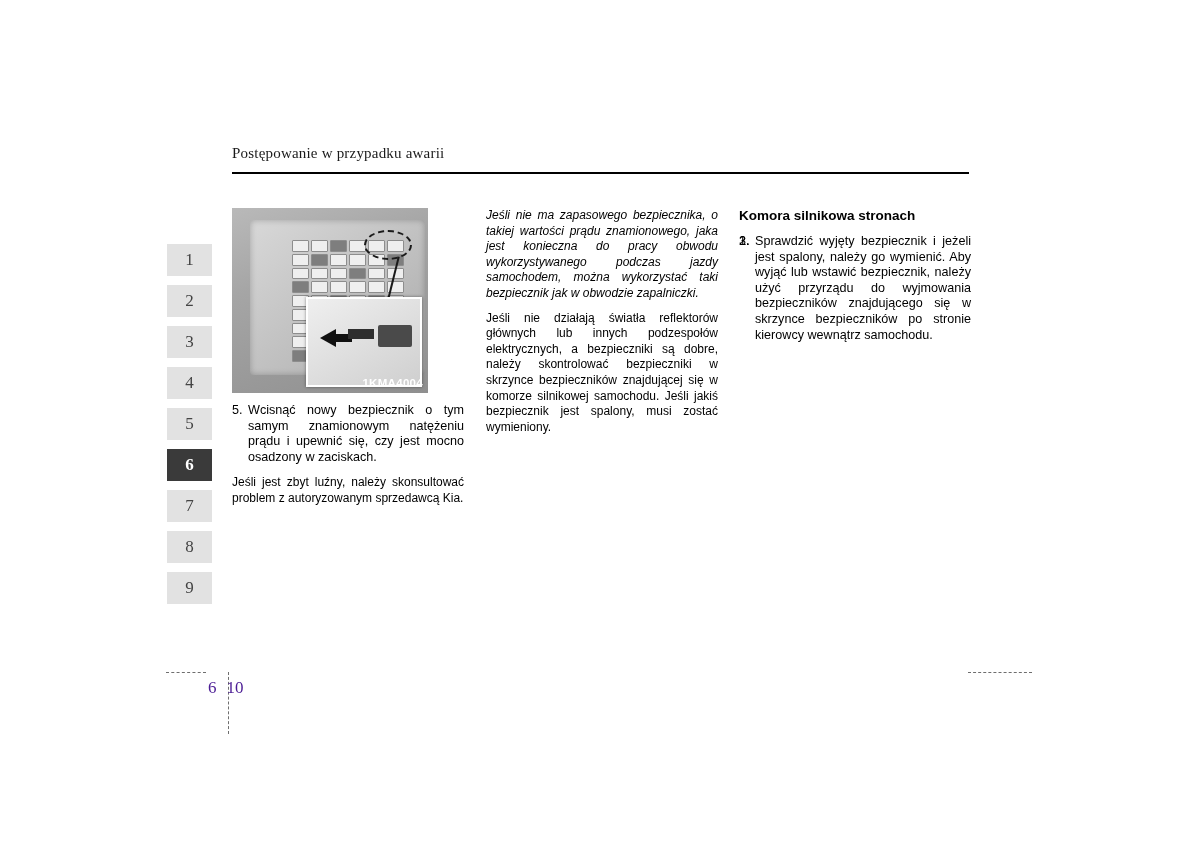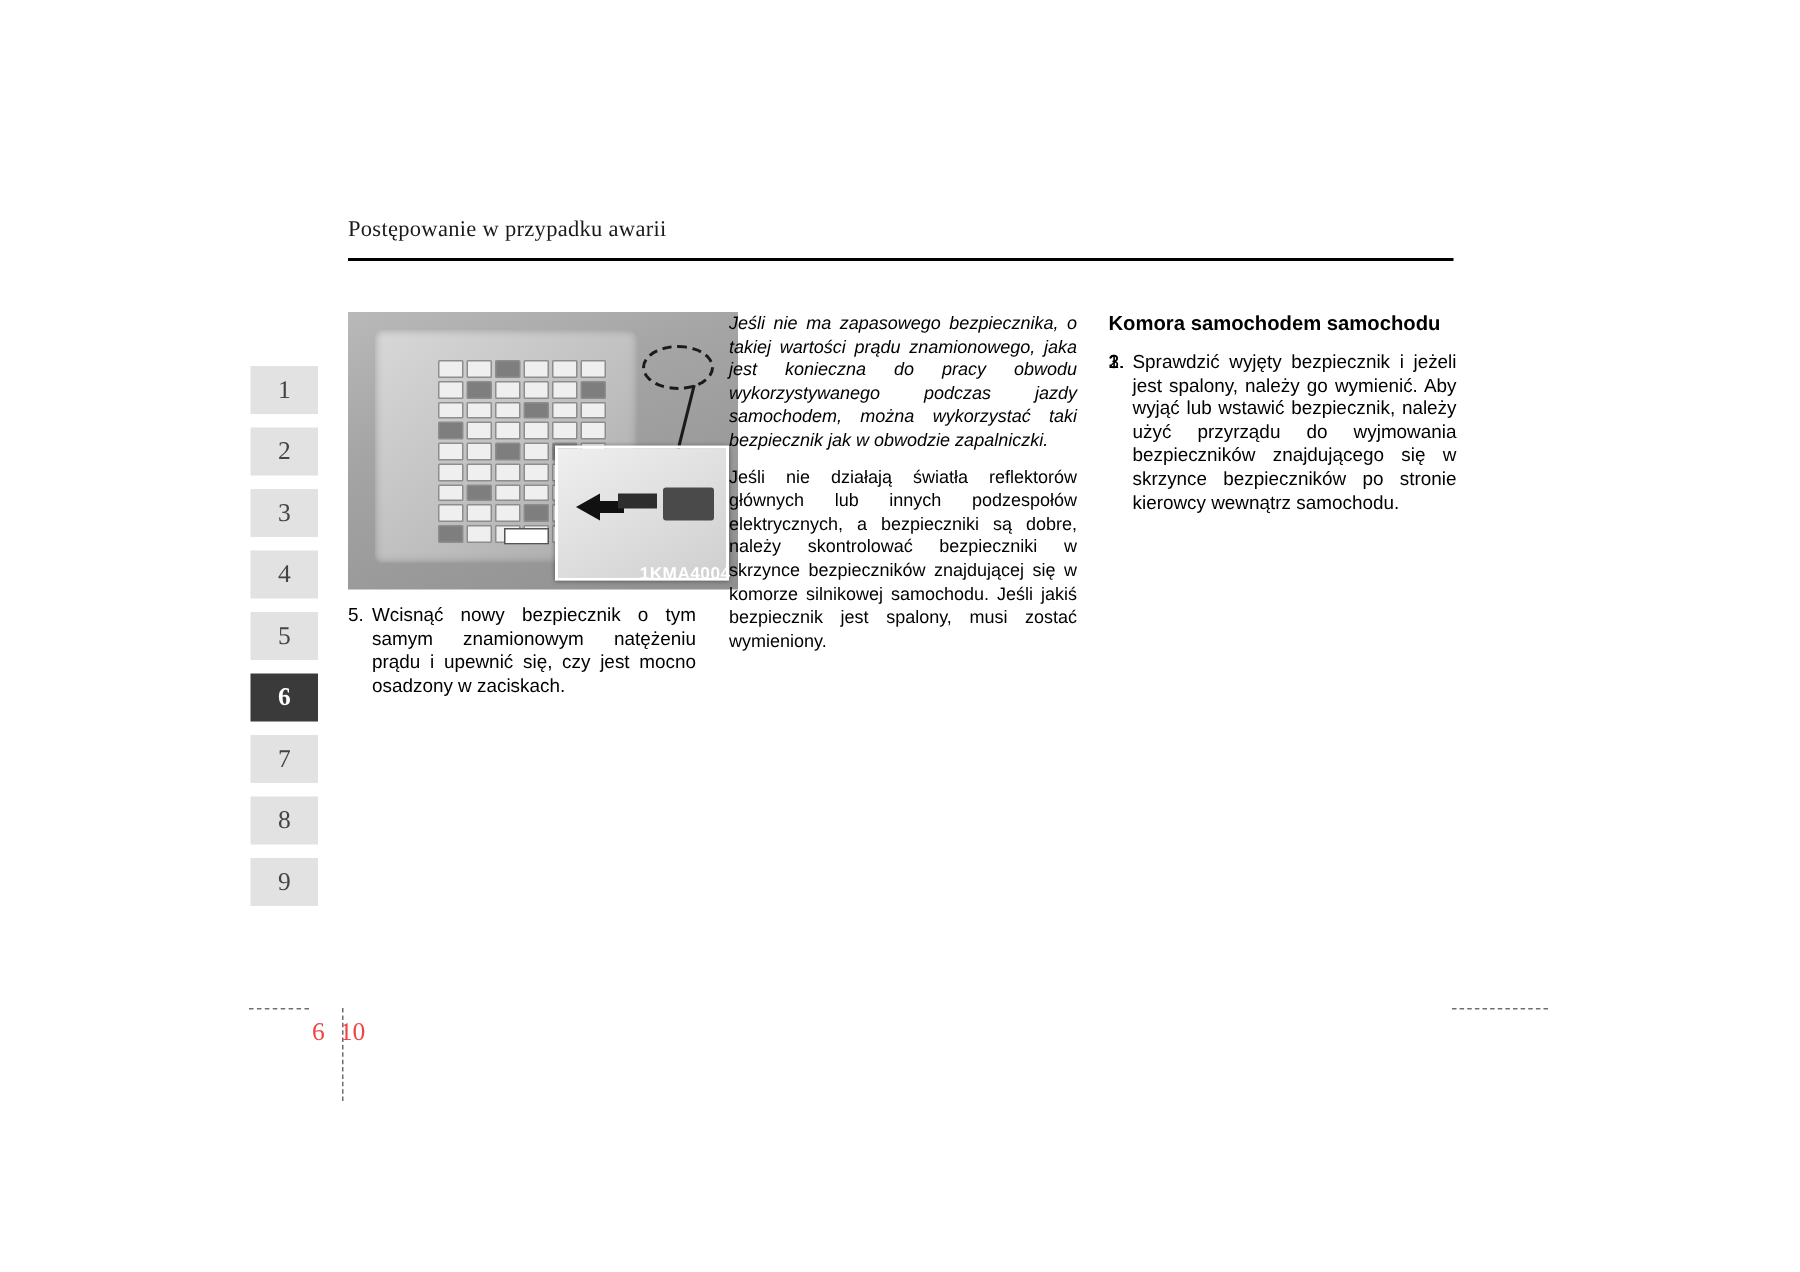--- a/index.html
+++ b/index.html
@@ -106,21 +106,21 @@
   .subhead {
     font-size: 13.5px;
     font-weight: bold;
     margin: 0 0 10px 0;
     line-height: 16px;
   }
 
   
   .figure {
     position: relative;
-    width: 260px;
+    width: 196px;
     height: 185px;
     margin-bottom: 10px;
     overflow: hidden;
     background: #8d8d8d;
   }
   .figcode {
     position: absolute;
     right: 5px;
     bottom: 4px;
     font-family: "Liberation Sans", sans-serif;
@@ -331,21 +331,21 @@
     position: absolute;
     left: 228px; top: 672px;
     width: 1px; height: 62px;
     border-left: 1px dashed #6e6e6e;
   }
   .folio {
     position: absolute;
     left: 208px; top: 678px;
     font-family: "Liberation Serif", serif;
     font-size: 17px;
-    color: #ef4444;
+    color: #4c1d95;
     text-align: right;
   }
   .folio .n2 { margin-left: 10px; }
 </style>
 </head>
 <body>
 
 <div class="page">
 
   <div class="header-title">Postępowanie w przypadku awarii</div>
@@ -432,30 +432,31 @@
         <div class="fusepart"></div>
       </div>
       <div class="figcode">1KMA4004</div>
     </div>
 
     <div class="numpara">
       <span class="num">5.</span>
       <span>Wcisnąć nowy bezpiecznik o tym samym znamionowym natężeniu prądu i upewnić się, czy jest mocno osadzony w zaciskach.</span>
     </div>
 
+    <p>Jeśli jest zbyt luźny, należy skonsultować problem z autoryzowanym sprzedawcą Kia.</p>
   </div>
 
   <div class="col col-2">
     <p class="ital">Jeśli nie ma zapasowego bezpiecznika, o takiej wartości prądu znamionowego, jaka jest konieczna do pracy obwodu wykorzystywanego podczas jazdy samochodem, można wykorzystać taki bezpiecznik jak w obwodzie zapalniczki.</p>
     <p>Jeśli nie działają światła reflektorów głównych lub innych podzespołów elektrycznych, a bezpieczniki są dobre, należy skontrolować bezpieczniki w skrzynce bezpieczników znajdującej się w komorze silnikowej samochodu. Jeśli jakiś bezpiecznik jest spalony, musi zostać wymieniony.</p>
   </div>
 
   <div class="col col-3">
 
-    <div class="subhead">Komora samochodem samochodu</div>
+    <div class="subhead">Komora silnikowa stronach</div>
 
     <div class="numpara">
       <span class="num">1.</span>
     </div>
     <div class="numpara">
       <span class="num">2.</span>
     </div>
     <div class="numpara nolast">
       <span class="num">3.</span>
       <span>Sprawdzić wyjęty bezpiecznik i jeżeli jest spalony, należy go wymienić. Aby wyjąć lub wstawić bezpiecznik, należy użyć przyrządu do wyjmowania bezpieczników znajdującego się w skrzynce bezpieczników po stronie kierowcy wewnątrz samochodu.</span>

